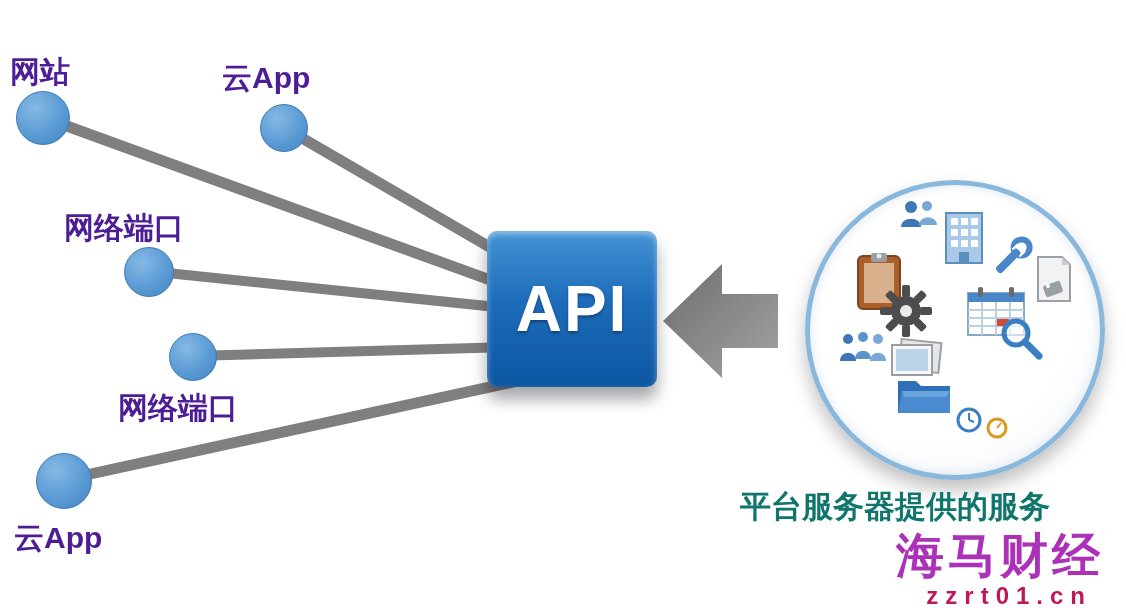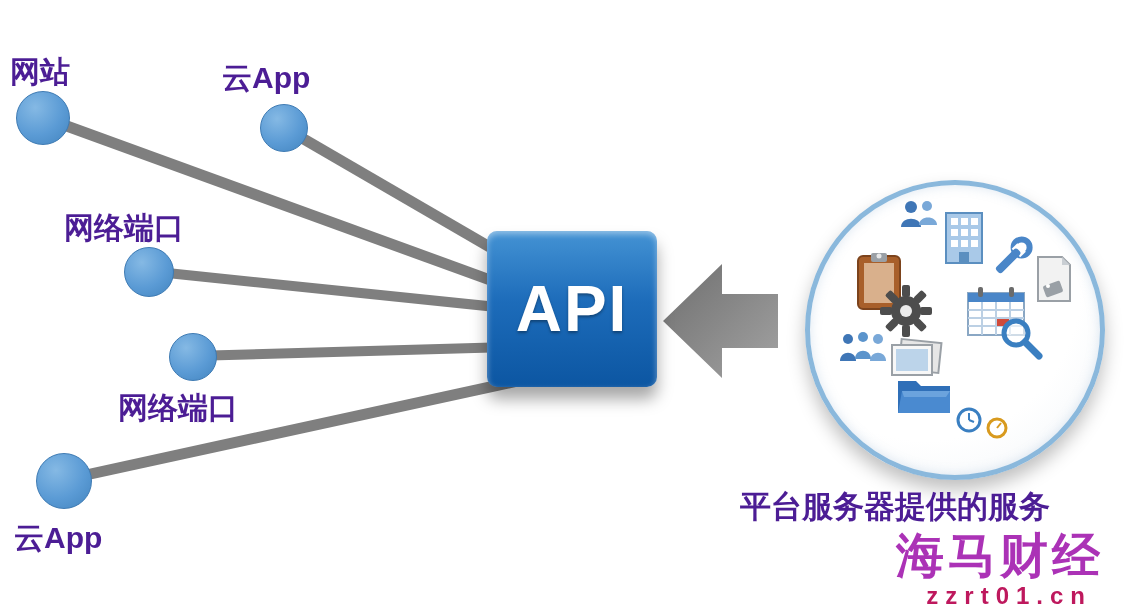--- a/index.html
+++ b/index.html
@@ -27,21 +27,21 @@
   
   #services-circle{position:absolute;left:805px;top:180px;width:290px;height:290px;z-index:2;
                    border-radius:50%;
                    background:radial-gradient(circle at 40% 35%, #ffffff 60%, #f0f4f8 100%);
                    border:5px solid #8ab8dc;
                    box-shadow:0 10px 18px rgba(0,0,0,0.25), inset 0 0 12px rgba(120,160,200,0.25);}
   .svc-icon{position:absolute;}
 
   
   #services-caption{position:absolute;left:740px;top:486px;width:380px;z-index:3;
-                    font-weight:bold;font-size:31px;color:#4c1d95;white-space:nowrap;}
+                    font-weight:bold;font-size:31px;color:#0f766e;white-space:nowrap;}
 
   
   #wm-brand{position:absolute;right:22px;top:524px;z-index:5;font-weight:bold;font-size:48px;
             color:#a21caf;letter-spacing:4px;opacity:0.9;
             text-shadow:1px 1px 0 #fff,-1px -1px 0 #fff,1px -1px 0 #fff,-1px 1px 0 #fff;}
   #wm-site{position:absolute;right:34px;top:582px;z-index:5;font-weight:bold;font-size:24px;
            color:#be185d;letter-spacing:7px;
            text-shadow:1px 1px 0 #fff,-1px -1px 0 #fff;}
 </style>
 </head>

